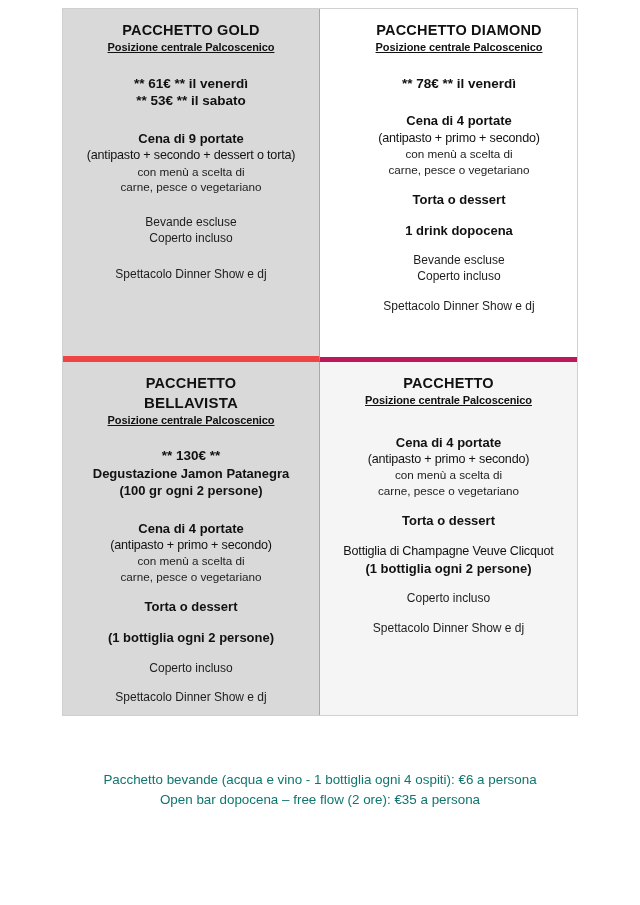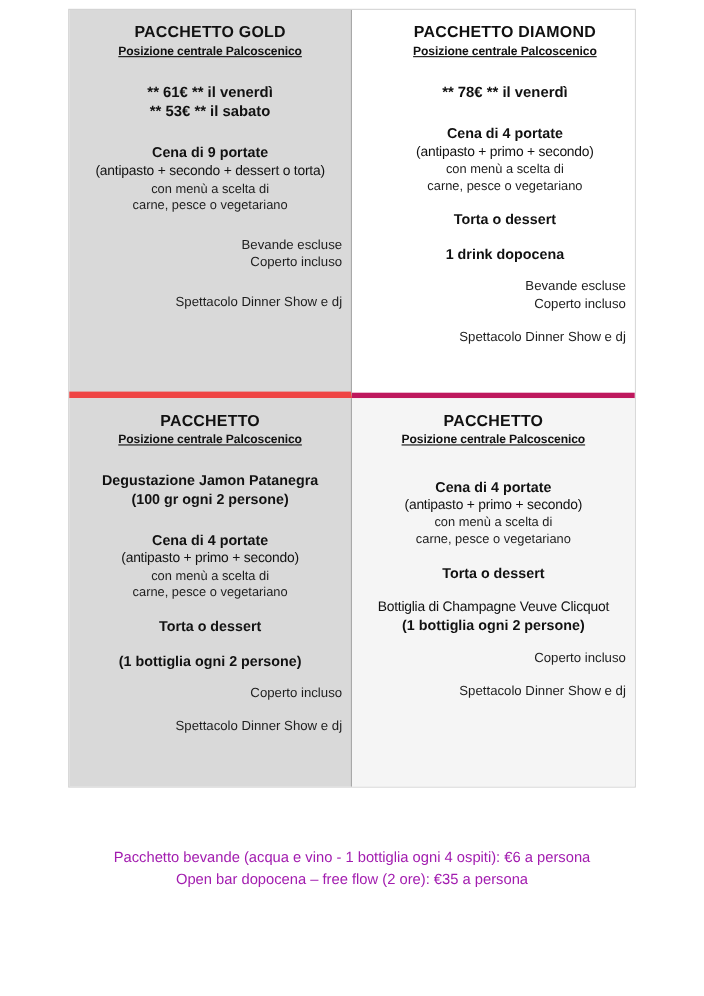--- a/index.html
+++ b/index.html
@@ -56,38 +56,38 @@
     white-space: nowrap;
   }
 
   
   .s-title      { font-size: 14.5px; font-weight: bold; letter-spacing: 0.2px; }
   .s-titlebig   { font-size: 15px;   font-weight: bold; letter-spacing: 0.2px; }
   .s-sub        { font-size: 11px; font-weight: bold; letter-spacing: -0.1px; text-decoration: underline; }
   .s-price      { font-size: 13.5px; font-weight: bold; }
   .s-bold       { font-size: 13px;   font-weight: bold; }
   .s-boldwide   { font-size: 12.6px; font-weight: normal; letter-spacing: -0.2px; }
-  .s-reg        { font-size: 12px;   font-weight: normal; color: #1d1d1d; text-align: right; }
+  .s-reg        { font-size: 12px;   font-weight: normal; color: #1d1d1d; }
   .s-regsm      { font-size: 11.7px; font-weight: normal; color: #1d1d1d; }
 
   .gap-sm { height: 6px; }
 
   
   .footer {
     position: absolute;
     left: 0;
     top: 770px;
     width: 640px;
     text-align: center;
   }
   .footer .fl {
     display: block;
     font-size: 13.4px;
     line-height: 1.52;
-    color: #a21caf;
+    color: #0f766e;
     white-space: nowrap;
   }
 </style>
 </head>
 <body>
 
 <div class="page">
 
   <div class="grid">
 
@@ -151,24 +151,26 @@
         <div class="blk">
           <span class="ln s-reg">Spettacolo Dinner Show e dj</span>
         </div>
       </div>
     </div>
 
     <div class="cell c-bella">
       <div class="blocks">
         <div class="blk">
           <span class="ln s-title">PACCHETTO</span>
-          <span class="ln s-sub">Posizione centrale Palcoscenico</span>
-        </div>
-        <div class="gap-sm"></div>
-        <div class="blk">
+          <span class="ln s-titlebig">BELLAVISTA</span>
+          <span class="ln s-sub">Posizione centrale Palcoscenico</span>
+        </div>
+        <div class="gap-sm"></div>
+        <div class="blk">
+          <span class="ln s-price">** 130€ **</span>
           <span class="ln s-bold">Degustazione Jamon Patanegra</span>
           <span class="ln s-bold">(100 gr ogni 2 persone)</span>
         </div>
         <div class="gap-sm"></div>
         <div class="blk">
           <span class="ln s-bold">Cena di 4 portate</span>
           <span class="ln s-boldwide">(antipasto + primo + secondo)</span>
           <span class="ln s-regsm">con menù a scelta di</span>
           <span class="ln s-regsm">carne, pesce o vegetariano</span>
         </div>

